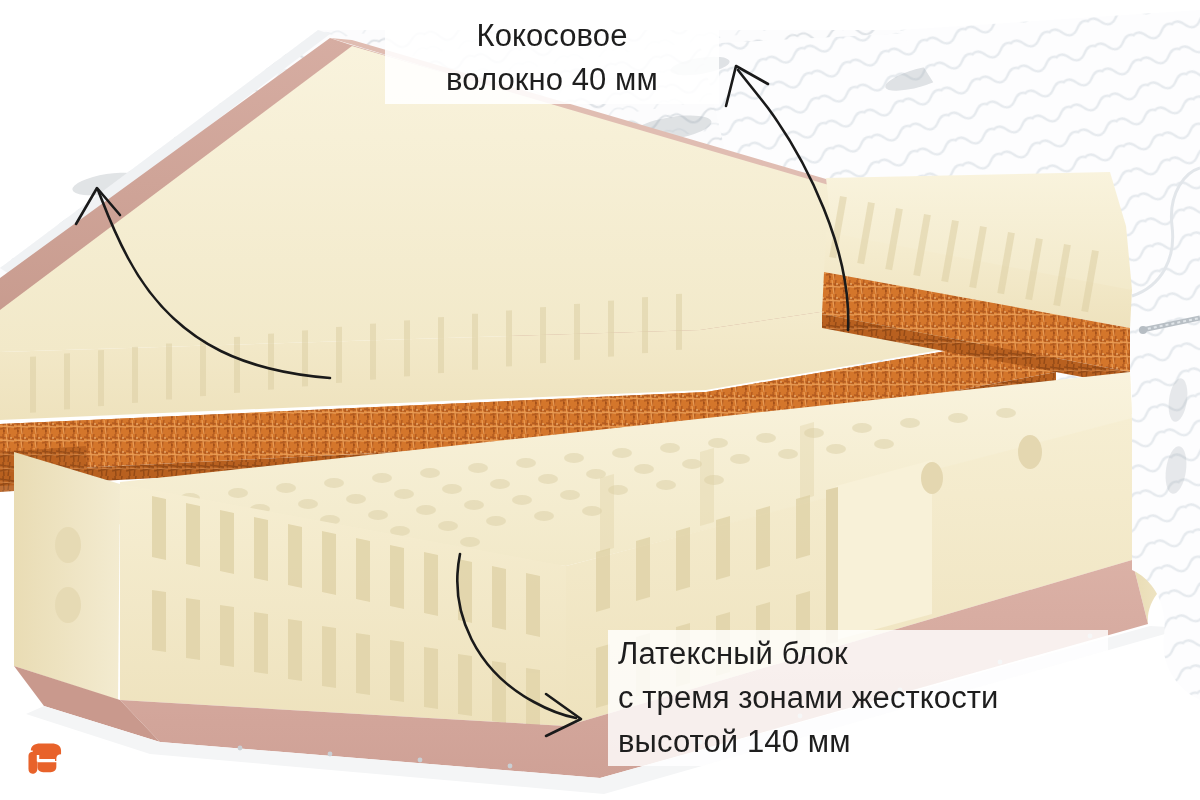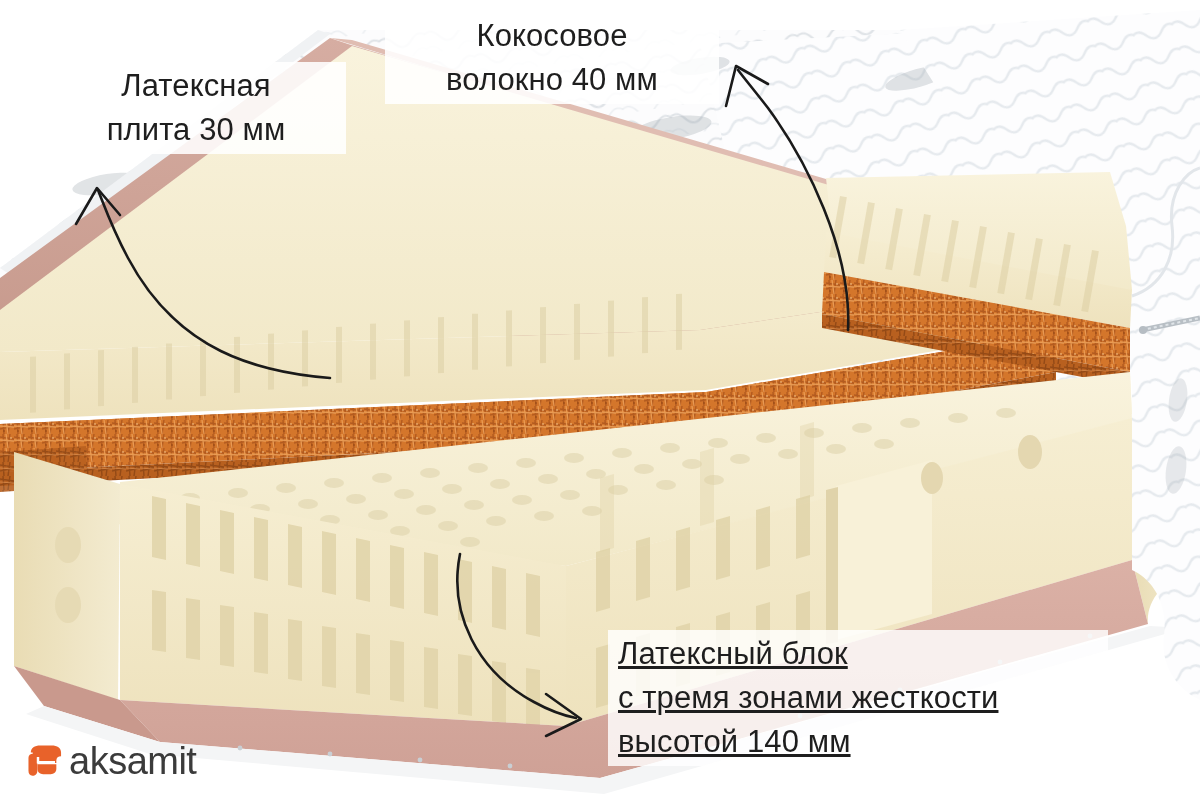--- a/index.html
+++ b/index.html
@@ -51,21 +51,20 @@
     top: 12px;
     width: 334px;
     text-align: center;
   }
   .callout.c-latex-block {
     left: 608px;
     top: 630px;
     width: 500px;
     text-align: left;
     background: rgba(255,255,255,0.82);
-    text-decoration: underline;
   }
 
   
   #logo {
     position: absolute;
     left: 26px;
     top: 742px;
     display: flex;
     align-items: center;
     gap: 5px;
@@ -423,37 +422,34 @@
           <path d="M726,106 L736,66 L768,84"></path>
         </g>
         <g>
           <path d="M460,554 C448,614 478,672 534,702 C552,712 566,716 576,718"></path>
           <path d="M546,694 L581,719 L546,736"></path>
         </g>
       </g>
     </svg>
   </div>
 
-  <div class="callout c-latex-plate">Латексная
-плита 30 мм</div>
 
   <div class="callout c-coir">Кокосовое
 волокно 40 мм</div>
 
   <div class="callout c-latex-block">Латексный блок
 с тремя зонами жесткости
 высотой 140 мм</div>
 
   <div id="logo">
     <svg class="mark" viewBox="0 0 40 36">
       <path d="M5 9 C5 4 9 1.5 15 1.5 L27 1.5 C33 1.5 37 4 37 9 L37 13
                C34 13 32 14.6 32 17.4 L32 20 L12 20 L12 17.4
                C12 14.6 10 13 7 13 L7 9 Z" fill="#e8622a"></path>
       <path d="M2.5 14.5 C2.5 11.8 4.5 10.2 7.2 10.2 C9.9 10.2 11.9 11.8 11.9 14.5
                L11.9 28.5 C11.9 31.5 9.6 33.5 6.8 33.5 C3.8 33.5 2.5 31.2 2.5 28.5 Z" fill="#e8622a"></path>
       <path d="M12 21.5 L32 21.5 L32 26.5 C32 29.8 29.4 32 26 32 L18 32
                C14.6 32 12 29.8 12 26.5 Z" fill="#e8622a"></path>
       <path d="M12.6 13.8 L12.6 19.4 L30.6 19.4" fill="none" stroke="#ffffff" stroke-width="2.6"></path>
     </svg>
-    <span class="wordmark">aksamit</span>
   </div>
 
 </div>
 
 </body></html>

